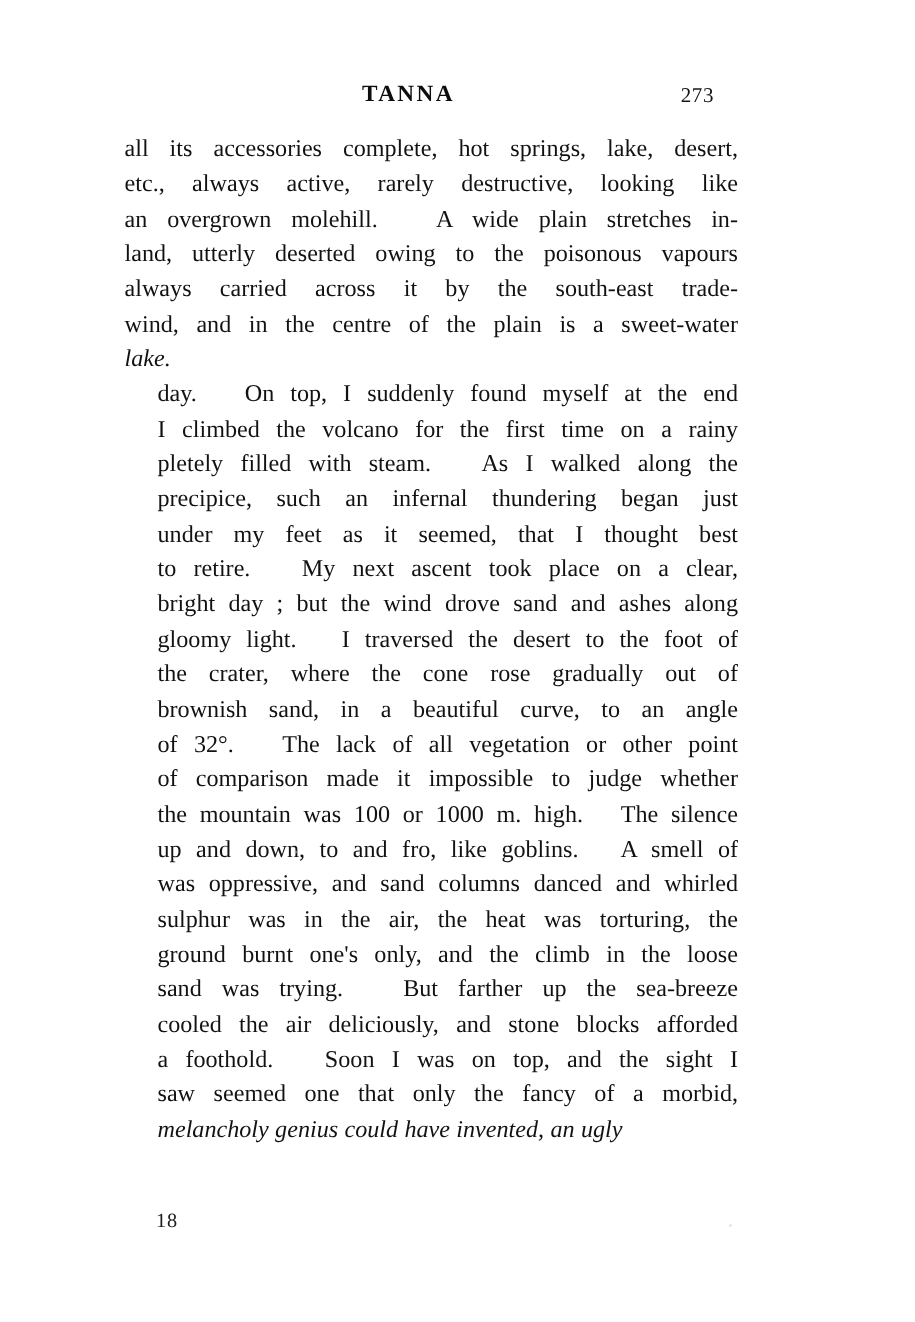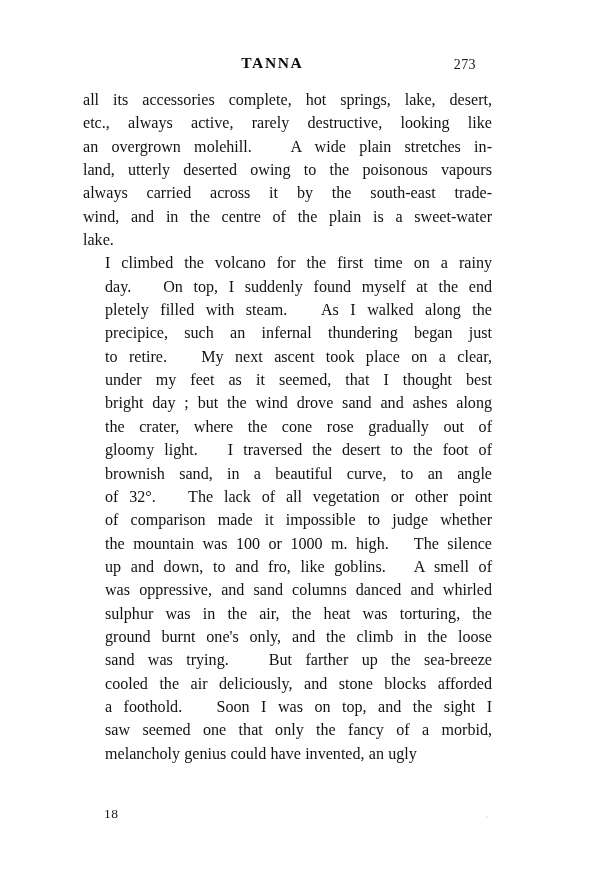--- a/index.html
+++ b/index.html
@@ -82,20 +82,21 @@
   
   .line {
     display: block;
     text-align: justify;
     text-align-last: justify;
     white-space: pre-wrap;
   }
 
   .line.last {
     text-align-last: left;
+    font-style: italic;
   }
 
   .line.indent {
     text-indent: 22px;
   }
 
   
   .signature {
     position: absolute;
     left: 104px;
@@ -130,29 +131,29 @@
     <p class="para">
         <span class="line">all its accessories complete, hot springs, lake, desert,</span>
         <span class="line">etc., always active, rarely destructive, looking like</span>
         <span class="line">an overgrown molehill.   A wide plain stretches in-</span>
         <span class="line">land, utterly deserted owing to the poisonous vapours</span>
         <span class="line">always carried across it by the south-east trade-</span>
         <span class="line">wind, and in the centre of the plain is a sweet-water</span>
         <span class="line last">lake.</span>
       </p>
     <p class="para">
+        <span class="line">day.   On top, I suddenly found myself at the end</span>
         <span class="line indent">I climbed the volcano for the first time on a rainy</span>
-        <span class="line">day.   On top, I suddenly found myself at the end</span>
         <span class="line">pletely filled with steam.   As I walked along the</span>
         <span class="line">precipice, such an infernal thundering began just</span>
+        <span class="line">under my feet as it seemed, that I thought best</span>
         <span class="line">to retire.   My next ascent took place on a clear,</span>
-        <span class="line">under my feet as it seemed, that I thought best</span>
         <span class="line">bright day ; but the wind drove sand and ashes along</span>
+        <span class="line">gloomy light.   I traversed the desert to the foot of</span>
         <span class="line">the crater, where the cone rose gradually out of</span>
-        <span class="line">gloomy light.   I traversed the desert to the foot of</span>
         <span class="line">brownish sand, in a beautiful curve, to an angle</span>
         <span class="line">of 32°.   The lack of all vegetation or other point</span>
         <span class="line">of comparison made it impossible to judge whether</span>
         <span class="line">the mountain was 100 or 1000 m. high.   The silence</span>
         <span class="line">up and down, to and fro, like goblins.   A smell of</span>
         <span class="line">was oppressive, and sand columns danced and whirled</span>
         <span class="line">sulphur was in the air, the heat was torturing, the</span>
         <span class="line">ground burnt one's only, and the climb in the loose</span>
         <span class="line">sand was trying.   But farther up the sea-breeze</span>
         <span class="line">cooled the air deliciously, and stone blocks afforded</span>

